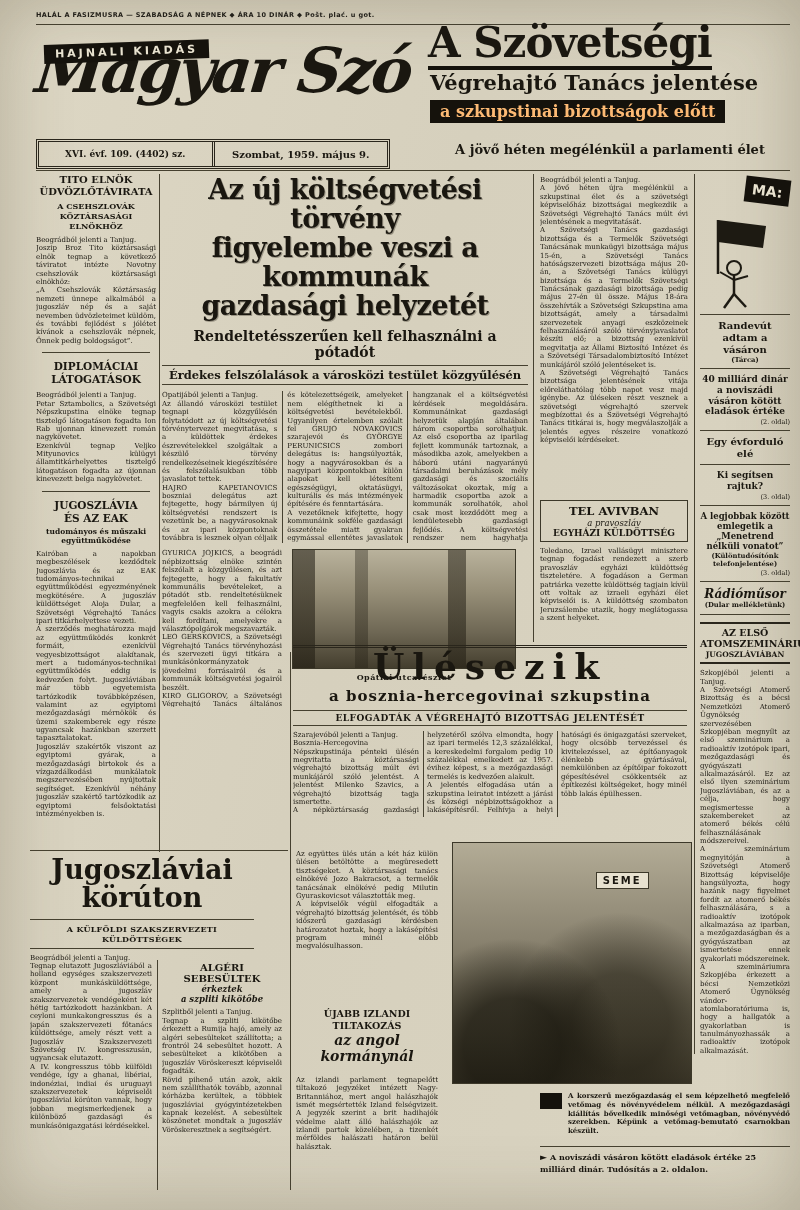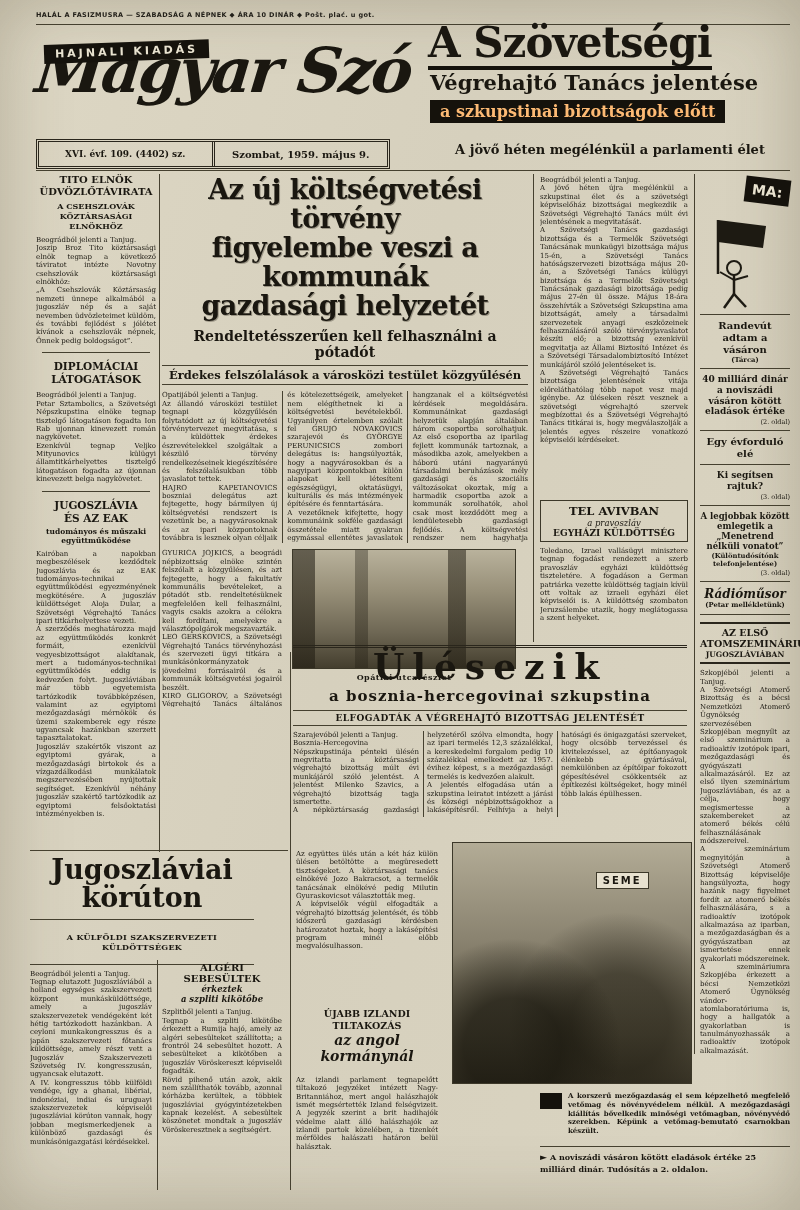--- a/index.html
+++ b/index.html
@@ -92,21 +92,21 @@
   .photo2{left:452px;top:842px;width:238px;height:240px;
     background:
       radial-gradient(circle at 25% 85%,rgba(20,18,10,.65) 0 18%,transparent 40%),
       radial-gradient(circle at 70% 75%,rgba(25,22,12,.5) 0 20%,transparent 45%),
       linear-gradient(180deg,#b3ac96 0%,#8a8370 40%,#5c5644 80%,#3c3729 100%);}
   .photo2-sign{position:absolute;left:60%;top:12%;background:#e7e1cf;color:#1a1710;
     font-family:"DejaVu Sans",sans-serif;font-weight:bold;font-size:10px;letter-spacing:2px;padding:2px 6px;border:1px solid #3c3829;}
 
   .jugo{left:30px;top:856px;width:224px;}
   .jugo-title{font-size:27px;font-weight:bold;line-height:1.05;text-align:center;white-space:pre-line;}
-  .jugo-kicker{font-size:8px;font-weight:bold;text-align:center;border-top:1px solid #45402f;border-bottom:1px solid #45402f;margin-top:6px;padding:12px 0;letter-spacing:.3px;}
+  .jugo-kicker{font-size:8px;font-weight:bold;text-align:center;border-top:1px solid #45402f;border-bottom:1px solid #45402f;margin-top:6px;padding:4px 0;letter-spacing:.3px;}
   .jugo-body{width:122px;margin-top:5px;height:226px;}
 
   .algeri{left:162px;top:962px;width:120px;}
   .algeri-title{font-size:10px;font-weight:bold;text-align:center;}
   .algeri-sub{font-size:8.5px;font-weight:bold;font-style:italic;text-align:center;white-space:pre-line;line-height:1.2;}
   .algeri-body{margin-top:4px;height:182px;}
 
   .izland{left:296px;top:1008px;width:142px;}
   .izland-title{font-size:9.5px;font-weight:bold;text-align:center;white-space:pre-line;line-height:1.25;}
   .izland-sub{font-size:14px;font-weight:bold;font-style:italic;text-align:center;}
@@ -235,21 +235,21 @@
       <div class="teaser-title">Ki segítsen rajtuk?</div>
       <div class="teaser-page">(3. oldal)</div>
     </div>
     <div class="teaser">
       <div class="teaser-title" style="font-size:8.5px;">A legjobbak között emlegetik a „Menetrend nélküli vonatot”</div>
       <div class="teaser-note">(Különtudósítónk telefonjelentése)</div>
       <div class="teaser-page">(3. oldal)</div>
     </div>
     <div class="radio-box">
       <div class="radio-title">Rádióműsor</div>
-      <div class="teaser-note">(Petar mellékletünk)</div>
+      <div class="teaser-note">(Dular mellékletünk)</div>
     </div>
     <div class="atom-head">
       <div class="atom-title pre">AZ ELSŐ
 ATOMSZEMINÁRIUM</div>
       <div class="atom-sub">JUGOSZLÁVIÁBAN</div>
     </div>
     <div class="body-text atom-body">Szkopjéból jelenti a Tanjug.
 A Szövetségi Atomerő Bizottság és a bécsi Nemzetközi Atomerő Ügynökség szervezésében Szkopjéban megnyílt az első szeminárium a radioaktív izotópok ipari, mezőgazdasági és gyógyászati alkalmazásáról. Ez az első ilyen szeminárium Jugoszláviában, és az a célja, hogy megismertesse a szakembereket az atomerő békés célú felhasználásának módszereivel.
 A szeminárium megnyitóján a Szövetségi Atomerő Bizottság képviselője hangsúlyozta, hogy hazánk nagy figyelmet fordít az atomerő békés felhasználására, s a radioaktív izotópok alkalmazása az iparban, a mezőgazdaságban és a gyógyászatban az ismertetése ennek gyakorlati módszereinek.
 A szemináriumra Szkopjéba érkezett a bécsi Nemzetközi Atomerő Ügynökség vándor-atomlaboratóriuma is, hogy a hallgatók a gyakorlatban is tanulmányozhassák a radioaktív izotópok alkalmazását.</div>

